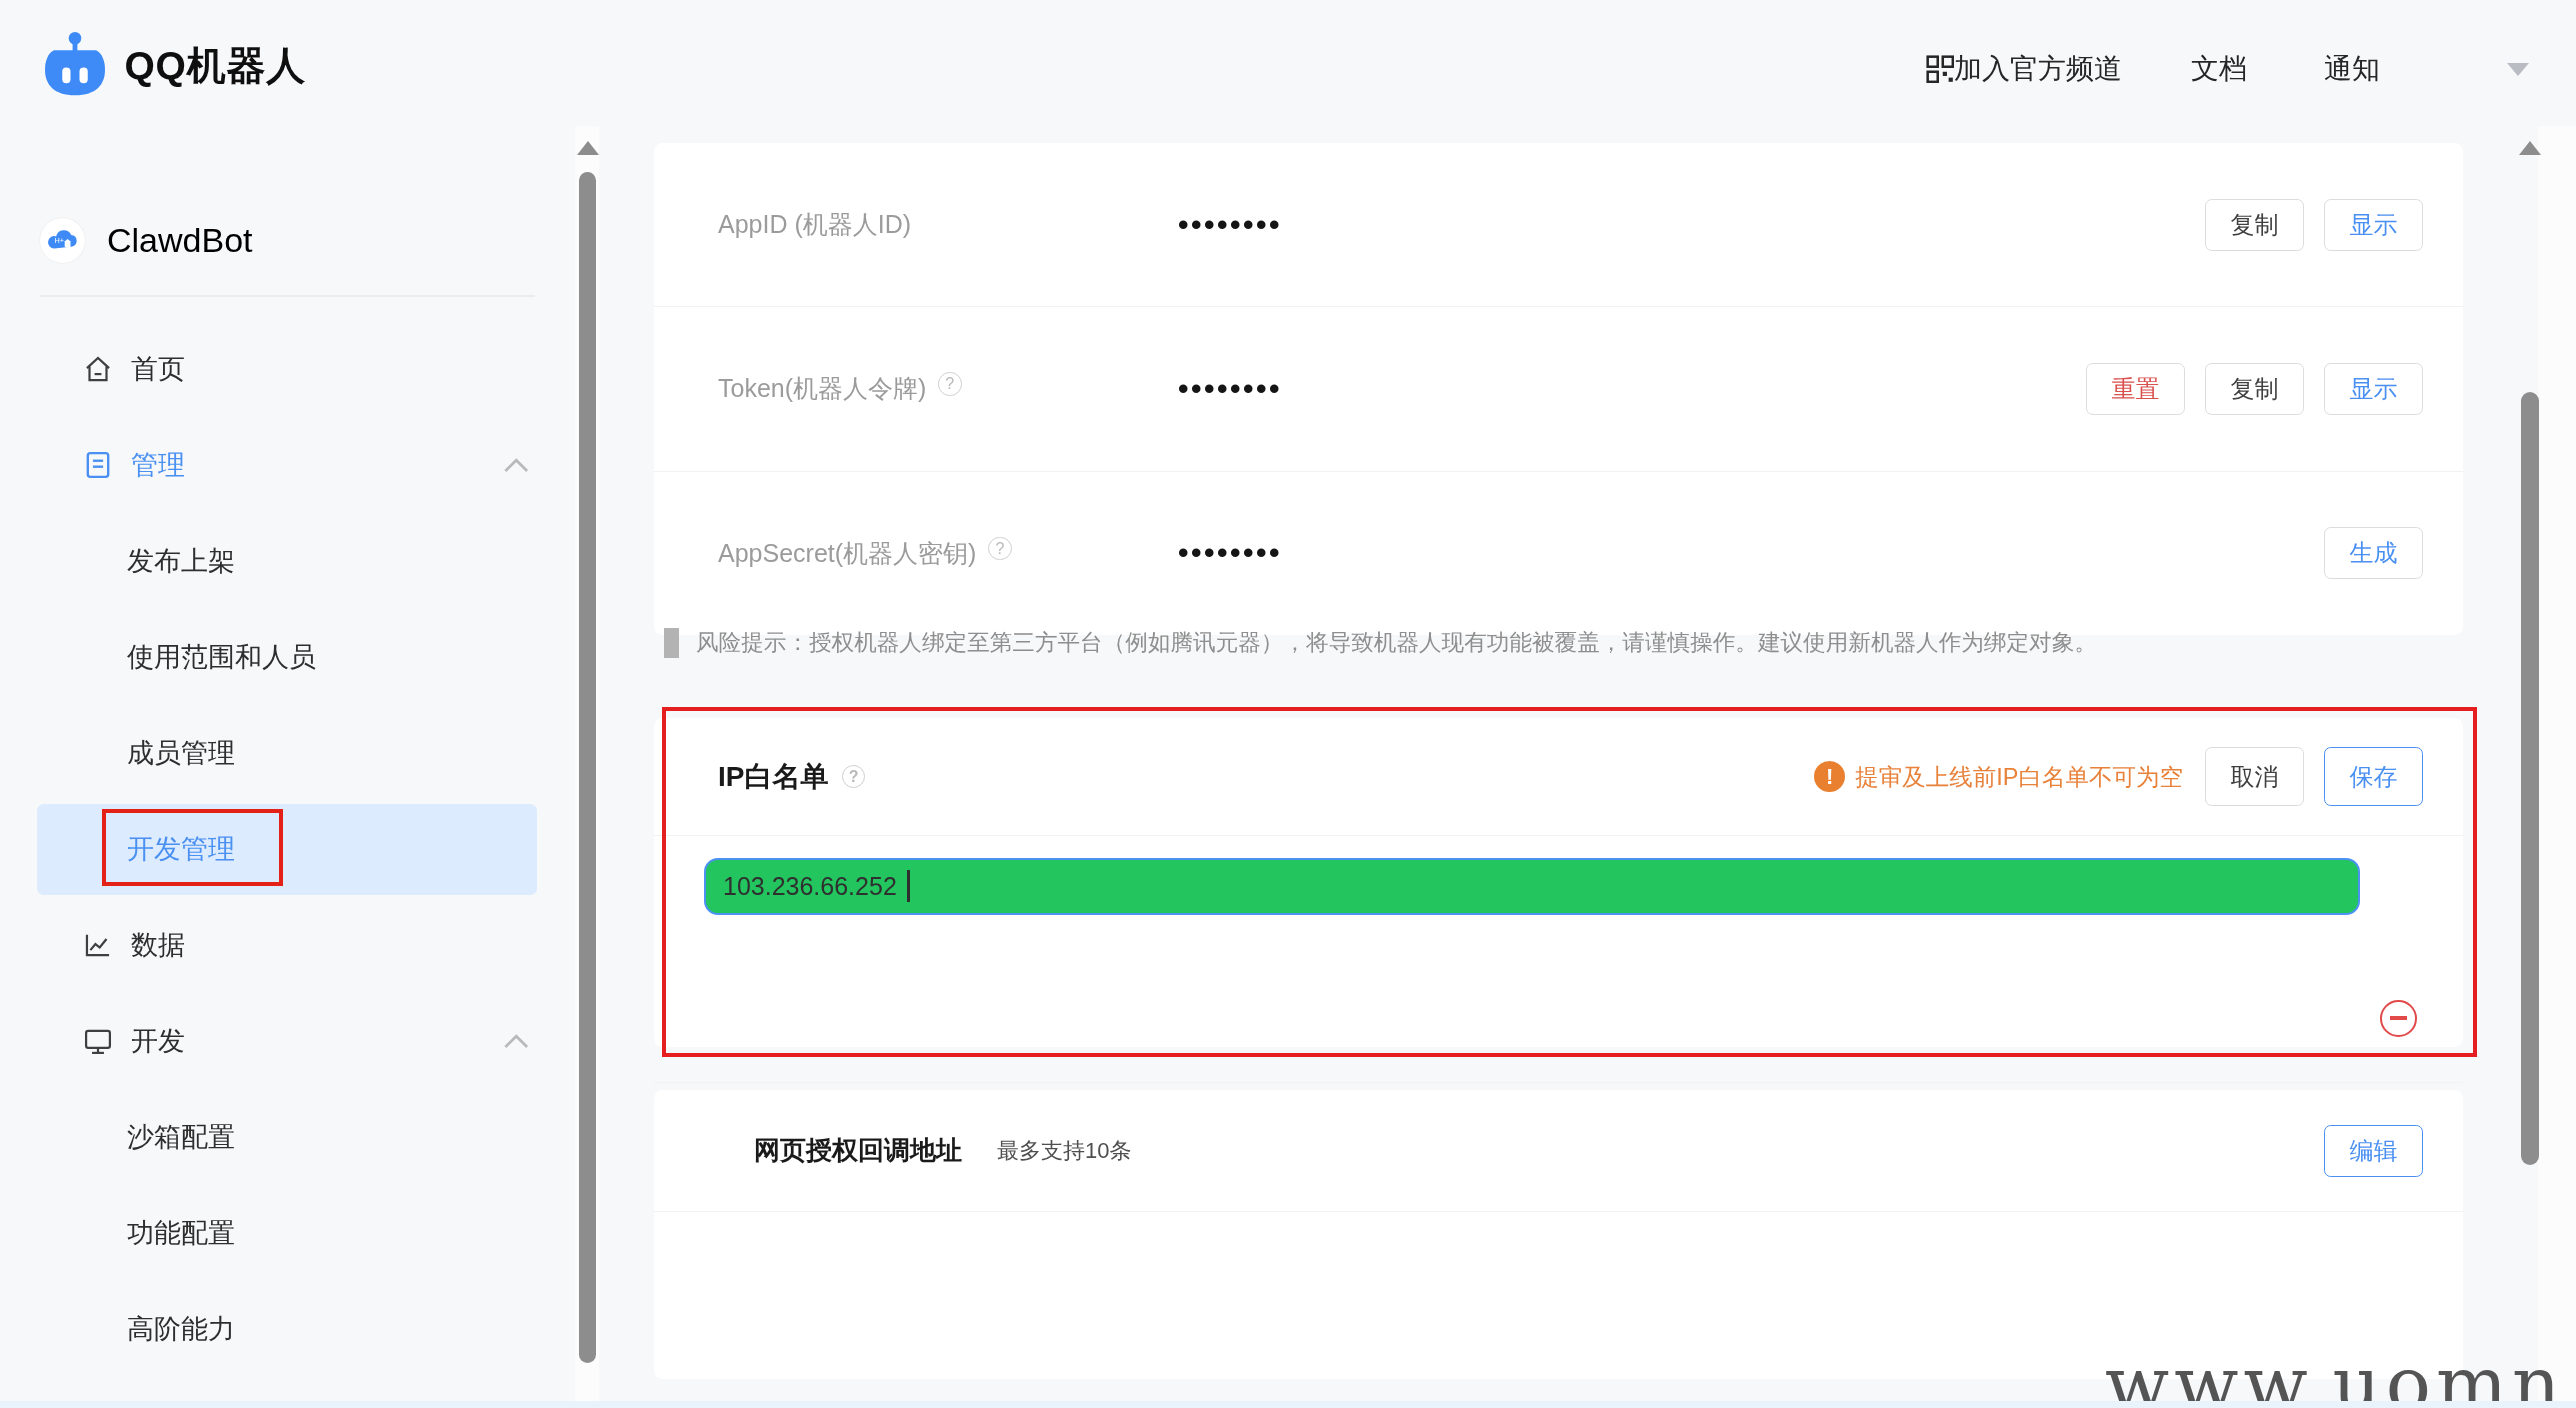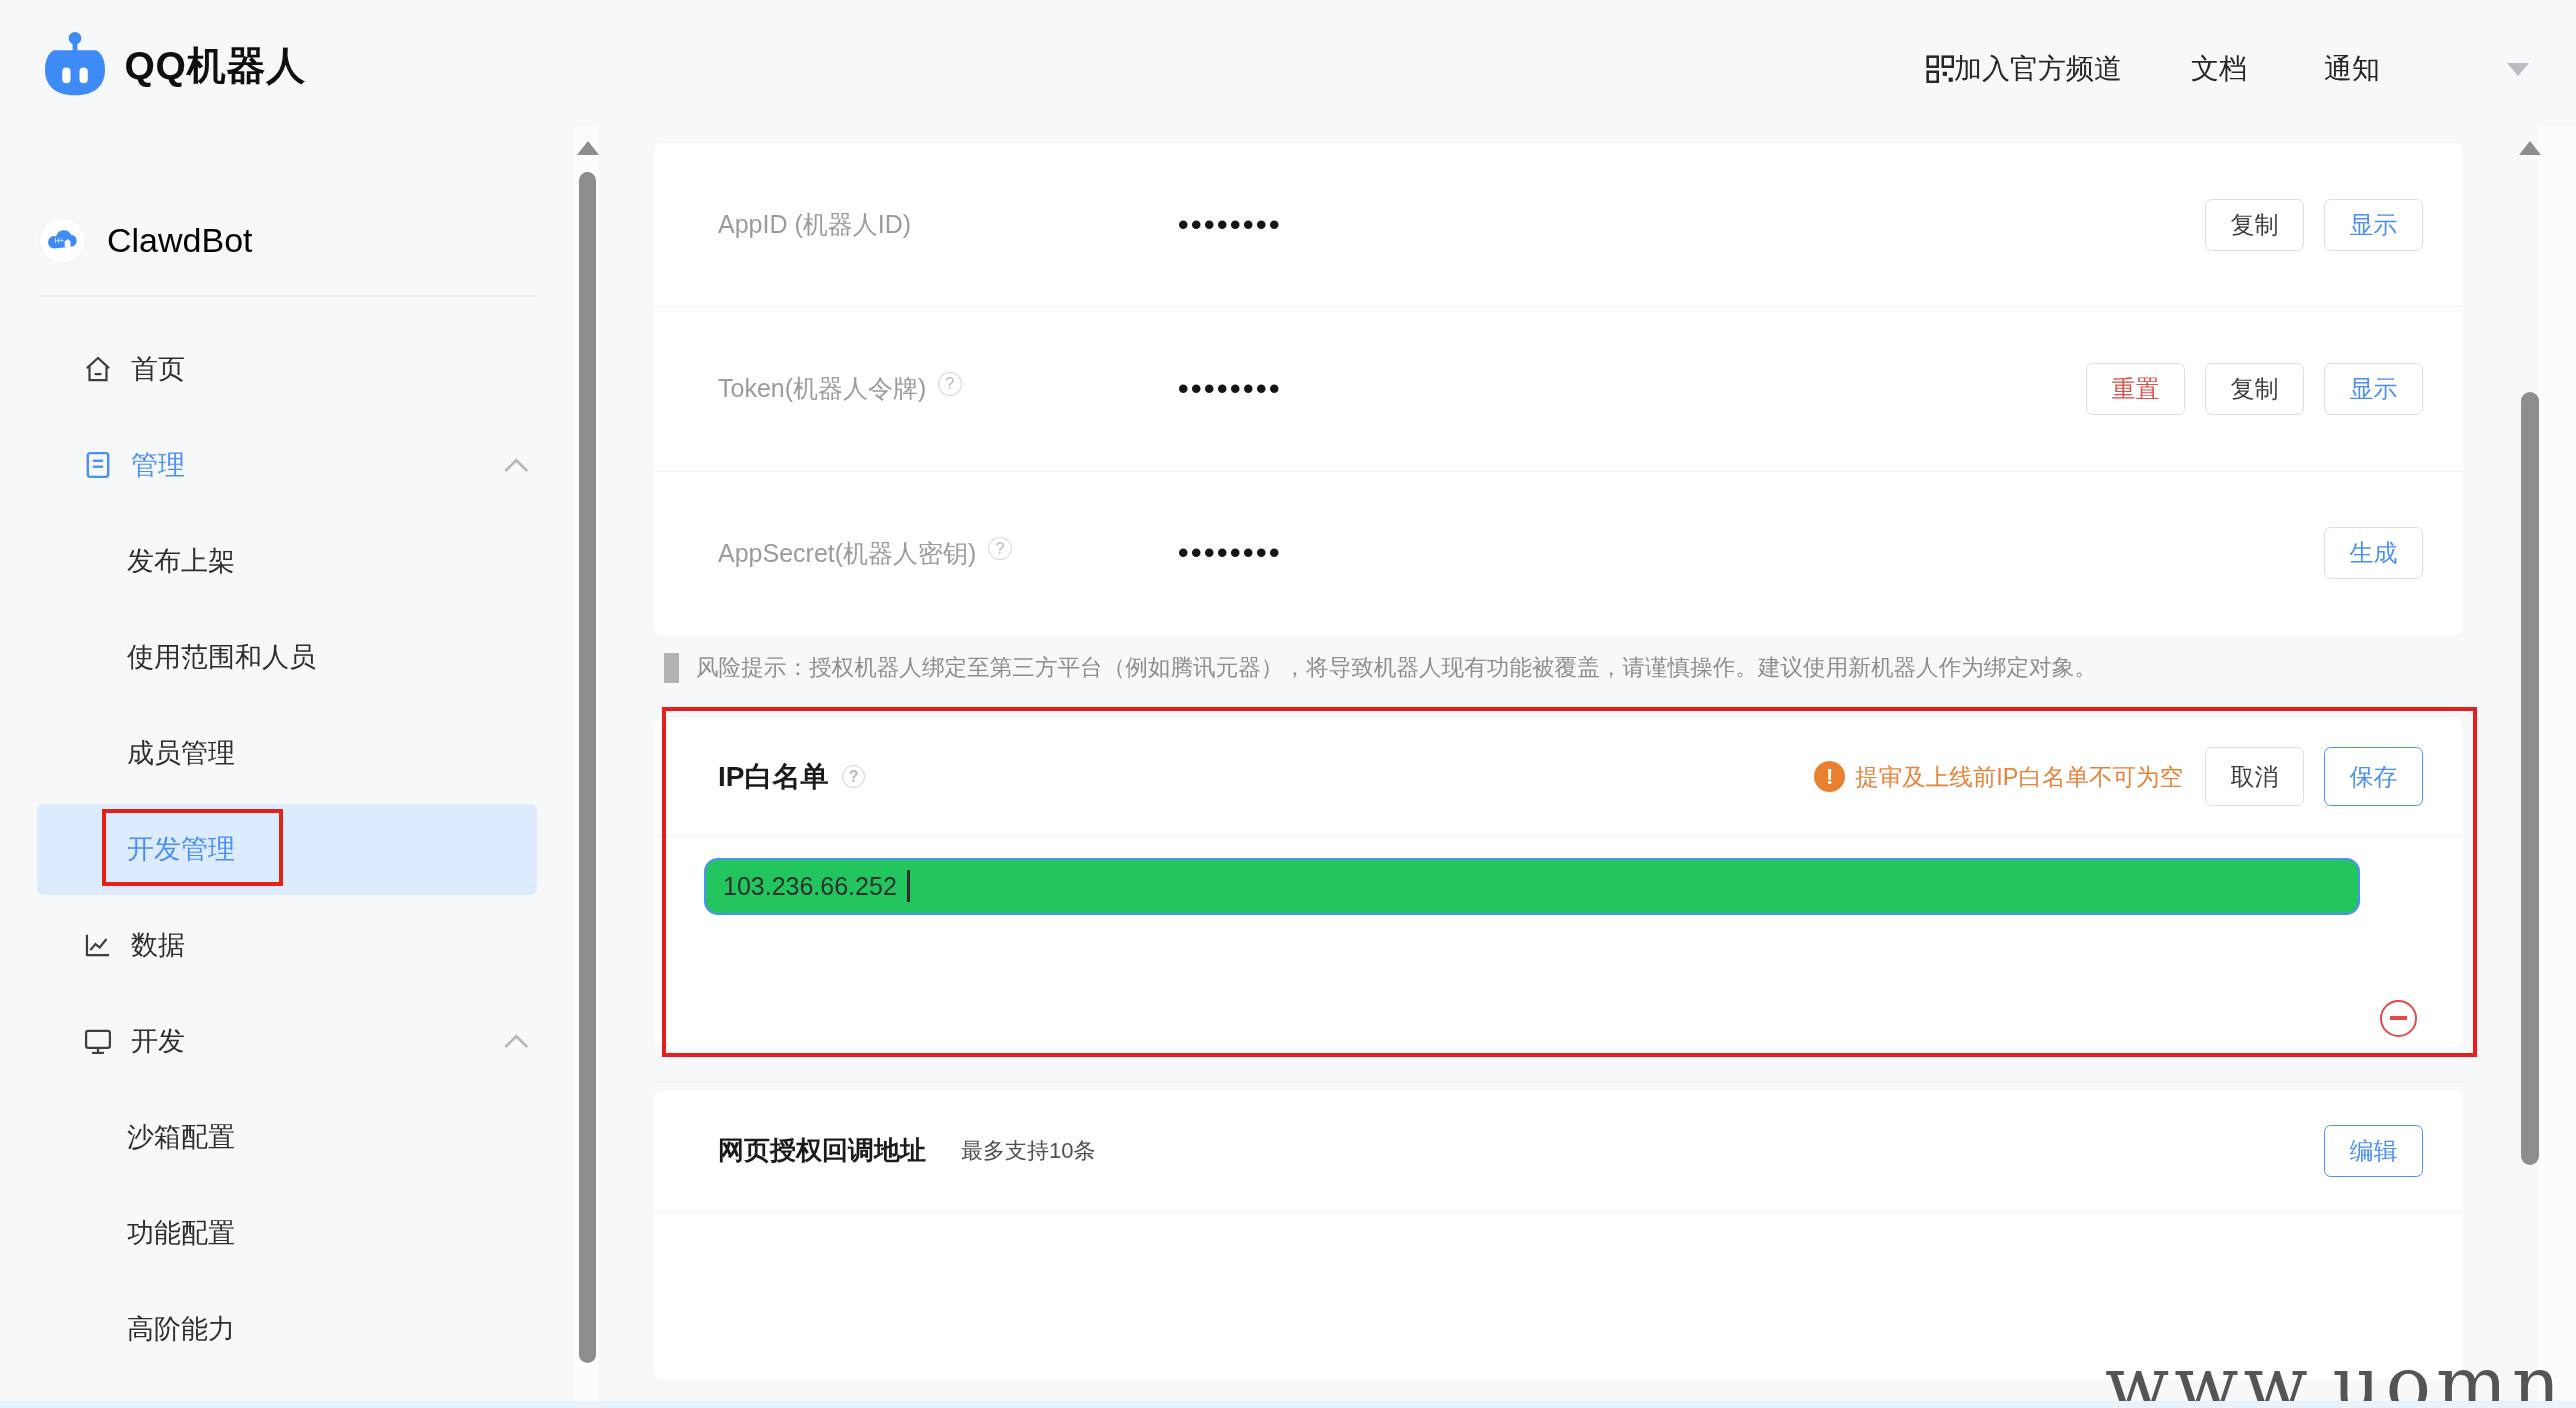--- a/index.html
+++ b/index.html
@@ -55,21 +55,21 @@
   .btn { min-width:99px; height:52px; padding:0 17px; background:#fff; border:1.7px solid #dcdcdc; border-radius:6.7px;
          font-size:24px; color:#3f3f3f; display:flex; align-items:center; justify-content:center; cursor:pointer;
          font-family:inherit; }
   .btn.blue { color:#4a90f2; }
   .btn.red { color:#d9504c; }
   .btn.blue-border { border-color:#4a90f2; color:#4a90f2; }
 
   .help-icon { width:23.5px; height:23.5px; border:1.7px solid #cfcfcf; border-radius:50%; color:#b9b9b9; font-size:16px;
                display:inline-flex; align-items:center; justify-content:center; flex:0 0 auto; }
 
-  .risk-tip { position:absolute; left:664px; top:652px; display:flex; align-items:center; gap:17px; }
+  .risk-tip { position:absolute; left:664px; top:627px; display:flex; align-items:center; gap:17px; }
   .risk-marker { width:15px; height:30px; background:#b3b3b3; }
   .risk-text { font-size:22.6px; color:#8e8e8e; }
 
   .ring-main { position:absolute; left:662px; top:707px; width:1815px; height:350px; border:4.2px solid #e51f1f;
                z-index:5; pointer-events:none; }
 
   #card-ip { top:718px; height:329px; }
   .ip-head { height:118px; display:flex; align-items:center; padding:0 40px 0 64px; border-bottom:1.7px solid #f1f2f4; }
   .ip-title { font-size:28px; font-weight:bold; color:#1a1a1a; display:flex; align-items:center; gap:13.4px; }
   .ip-right { margin-left:auto; display:flex; align-items:center; }
@@ -86,21 +86,21 @@
                border-radius:50%; cursor:pointer; background:#fff0; }
   .minus-btn::before { content:""; position:absolute; left:7.5px; top:14.3px; width:17px; height:3.4px; background:#e24a4a; }
   .ip-sep2 { position:absolute; left:0; right:0; top:246px; border-bottom:1.7px solid #f1f2f4; }
   .plus-btn { position:absolute; left:67px; top:280px; width:44px; height:44px; border:2.5px solid #4a90f0;
               border-radius:50%; cursor:pointer; background:#fff0; }
   .plus-btn::before { content:""; position:absolute; left:9.2px; top:17.6px; width:20px; height:3.4px; background:#4a90f0; }
   .plus-btn::after  { content:""; position:absolute; left:17.6px; top:9.2px; width:3.4px; height:20px; background:#4a90f0; }
 
   #card-oauth { top:1090px; height:289px; }
   .oauth-head { height:122px; display:flex; align-items:center; padding:0 40px 0 64px; border-bottom:1.7px solid #f1f2f4; }
-  .oauth-title { font-size:26px; font-weight:bold; color:#1a1a1a; }
+  .oauth-title { font-size:26px; font-weight:bold; color:#1a1a1a;margin-left:36px; }
   .oauth-sub { font-size:22px; color:#4f4f4f; margin-left:35px; }
   .oauth-head .btn { margin-left:auto; }
 
   .watermark { position:absolute; left:2105px; top:1340px; font-family:"DejaVu Serif","Liberation Serif",serif;
                font-size:75px; color:rgba(55,55,55,.85); letter-spacing:5px; white-space:nowrap; z-index:6; }
   .bottom-strip { position:absolute; left:0; bottom:0; width:100%; height:8.4px; background:#e9f3fc; z-index:7; }
 </style>
 </head>
 <body>
 

